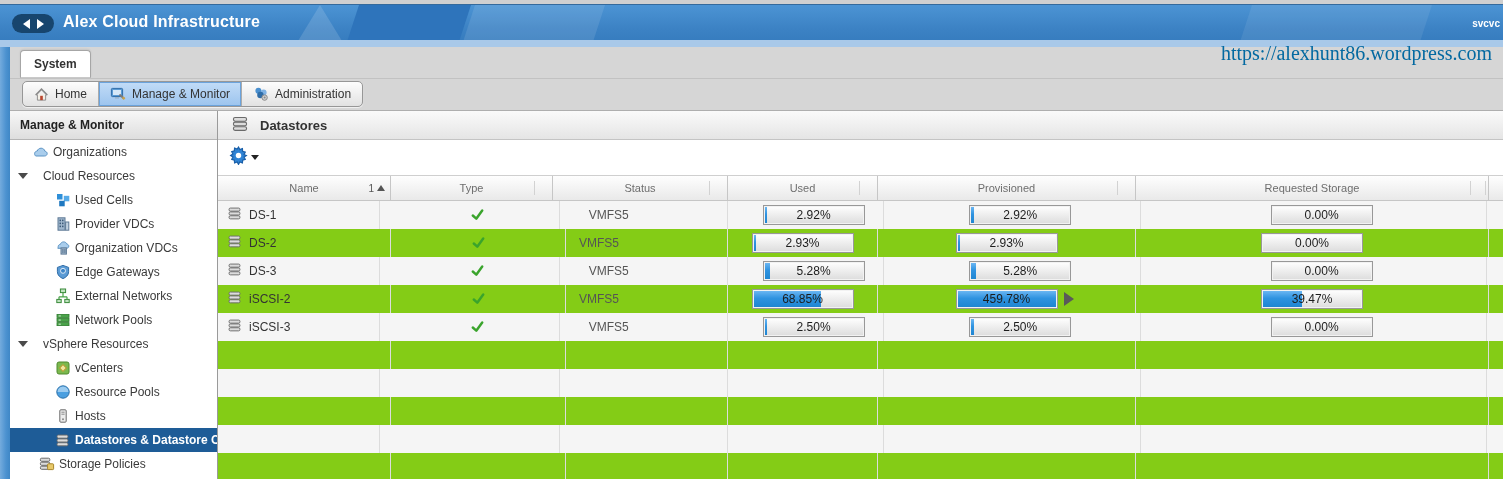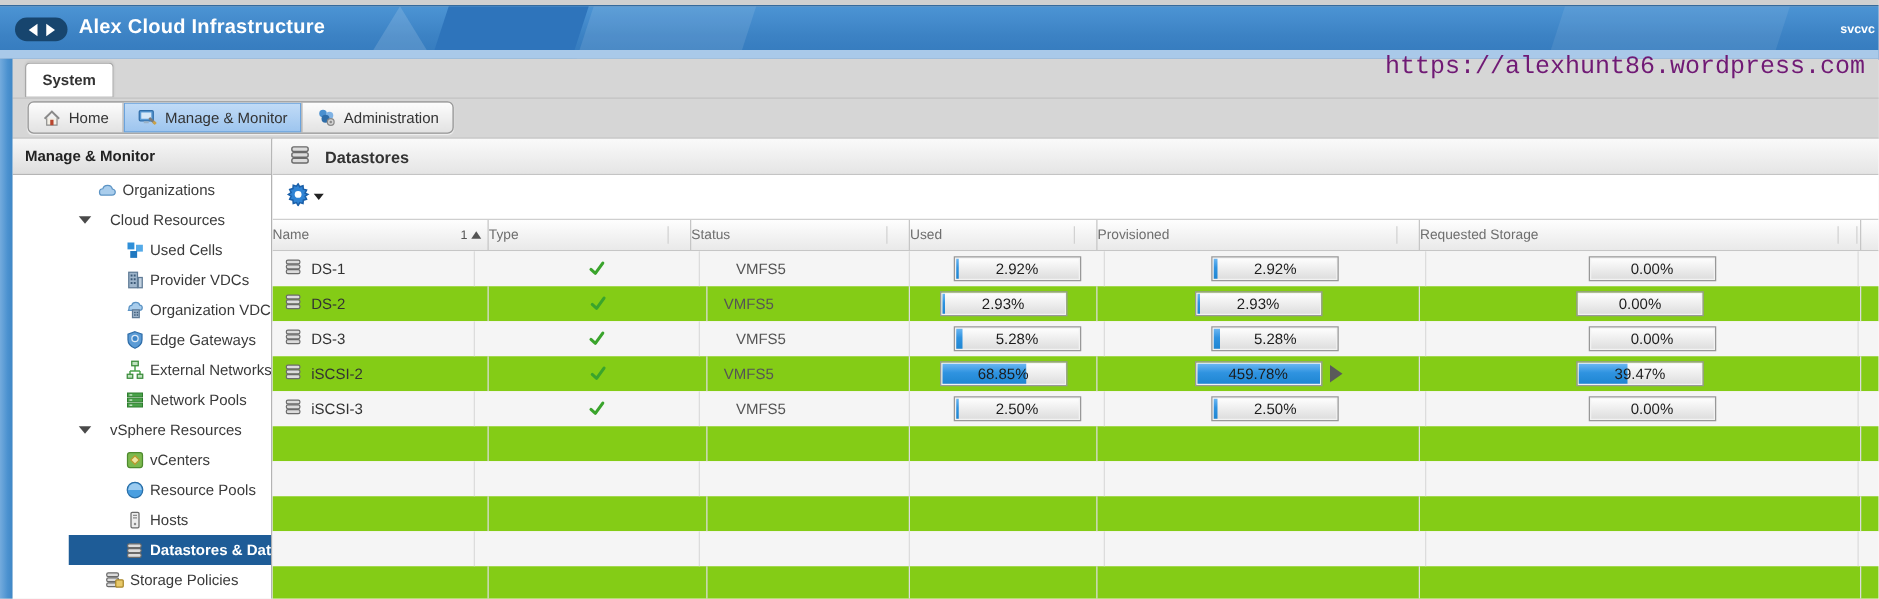--- a/index.html
+++ b/index.html
@@ -38,33 +38,33 @@
 
   .btn-group { position:absolute; left:22px; top:34px; height:26px; display:flex;
     border:1px solid #979797; border-radius:5px; overflow:hidden;
     background:linear-gradient(180deg,#fdfdfd,#e2e2e2); box-shadow:0 1px 1px rgba(255,255,255,0.7); }
   .tbtn { display:flex; align-items:center; gap:6px; padding:0 11px; font-size:12px; color:#333;
     border-right:1px solid #ababab; cursor:pointer; white-space:nowrap; }
   .tbtn:last-child { border-right:none; }
   .tbtn.active { background:linear-gradient(180deg,#c2dcf7,#9cc4ee); box-shadow:inset 0 0 0 1px #6ba3dc; }
 
   .watermark { position:absolute; right:11px; top:42px; z-index:40;
-    font-family:Liberation Mono, monospace; font-size:20px; color:#701a75; }
+    font-family:Liberation Serif, serif; font-size:20px; color:#0369a1; }
 
   
   .content { position:absolute; top:63px; left:10px; right:0; bottom:0; display:flex;
     border-top:1px solid #aeaeae; background:#fff; }
 
   
   .sidebar { width:208px; min-width:208px; background:#fff; border-right:1px solid #9a9a9a;
     position:relative; overflow:hidden; }
   .sidebar-header { height:29px; background:linear-gradient(180deg,#f7f7f7,#dedede);
     border-bottom:1px solid #b5b5b5; display:flex; align-items:center; padding-left:10px;
     font-size:12px; font-weight:bold; color:#222; }
-  .tree { position:absolute; top:29px; left:0; right:0; bottom:0;padding-left:45px; }
+  .tree { position:absolute; top:29px; left:0; right:0; bottom:0; }
   .tree-item { height:24px; display:flex; align-items:center; gap:4px; font-size:12px; color:#3a3a3a;
     white-space:nowrap; cursor:pointer; overflow:hidden; }
   .tree-item .ticon { display:flex; align-items:center; justify-content:center; width:17px; height:17px; flex:0 0 17px; }
   .tree-item.lv0 { padding-left:8px;gap:11px; }
   .tree-item.lv1 { padding-left:22px; }
   .tree-item.lv15 { padding-left:28px; }
   .tree-item.lv2 { padding-left:44px; }
   .tree-item.selected { background:#1e5c97; color:#fff; font-weight:bold; }
   .expander { width:0; height:0; border-left:5px solid transparent; border-right:5px solid transparent;
     border-top:6px solid #4a4a4a; margin-right:4px; flex:0 0 auto; }
@@ -74,21 +74,21 @@
   .panel-header { height:29px; background:linear-gradient(180deg,#fafafa,#e5e5e5);
     border-bottom:1px solid #c4c4c4; display:flex; align-items:center; gap:11px; padding-left:13px;
     font-size:13px; font-weight:bold; color:#333; }
   .gear-row { height:36px; background:#fff; border-bottom:1px solid #cfcfcf;
     display:flex; align-items:center; padding-left:11px; gap:3px; }
   .gear-btn { display:flex; align-items:center; gap:3px; cursor:pointer; }
   .gear-caret { width:0; height:0; border-left:4px solid transparent; border-right:4px solid transparent; border-top:5px solid #222; }
 
   .table-header { height:25px; display:flex; background:linear-gradient(180deg,#fefefe,#e9e9e9);
     border-bottom:1px solid #c6c6c6; }
-  .th { position:relative; display:flex; align-items:center; justify-content:flex-start;
+  .th { position:relative; display:flex; align-items:center; justify-content:center;
     font-size:11px; color:#6e6e6e; border-right:1px solid #c6c6c6; }
   .th::before { content:''; position:absolute; right:17px; top:5px; bottom:5px; width:1px; background:#d2d2d2; }
   .th.c-name::before { display:none; }
   .c-name { width:173px; } .c-status { width:175px; } .c-type { width:162px; }
   .c-used { width:150px; } .c-prov { width:258px; } .c-req { width:353px; }
   .c-fill { flex:1; border-right:none; }
   .sort-ind { position:absolute; right:5px; top:0; bottom:0; display:flex; align-items:center; gap:3px;
     font-size:10px; color:#555; }
   .sort-tri { width:0; height:0; border-left:4px solid transparent; border-right:4px solid transparent;
     border-bottom:6px solid #555; }

